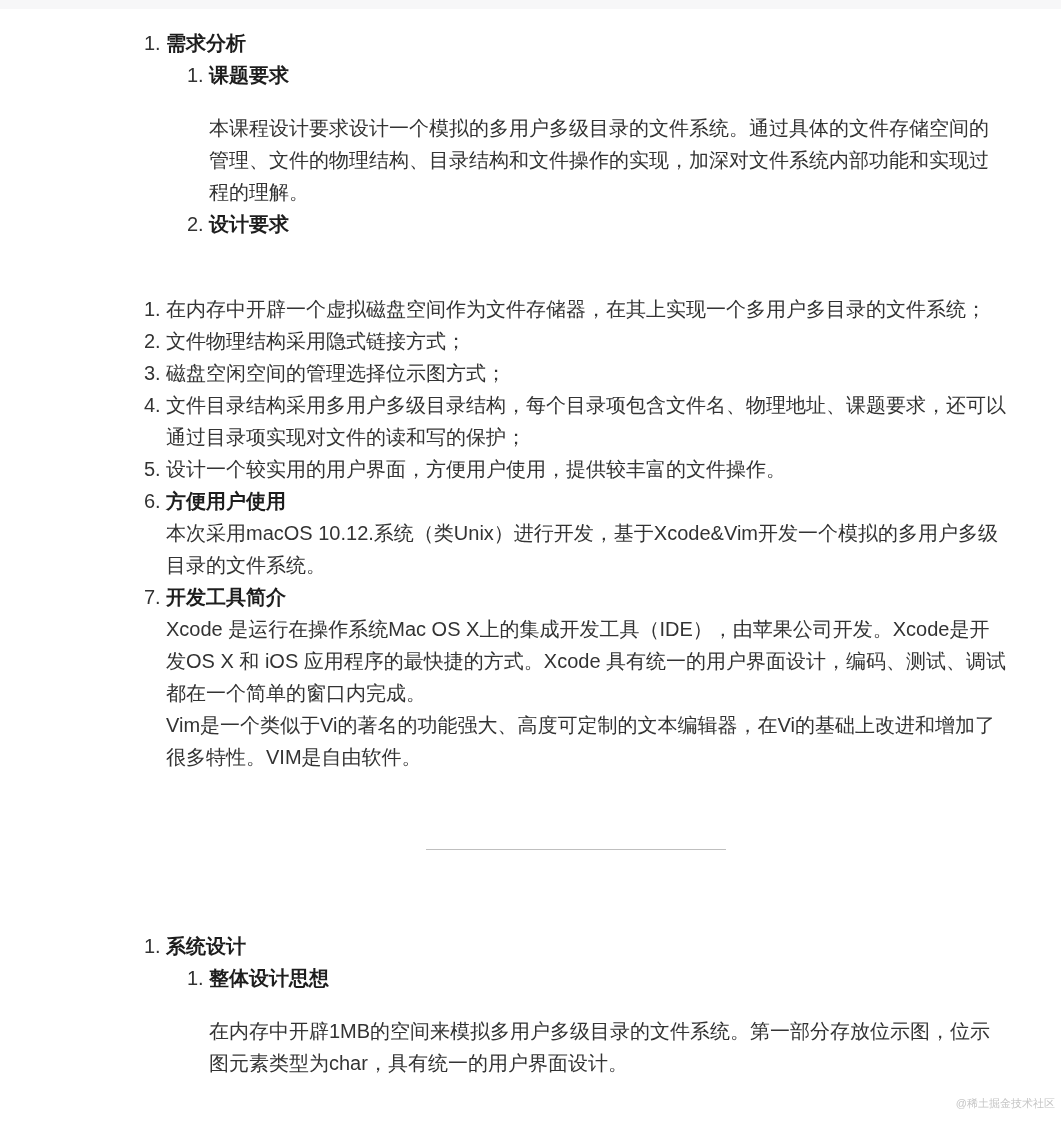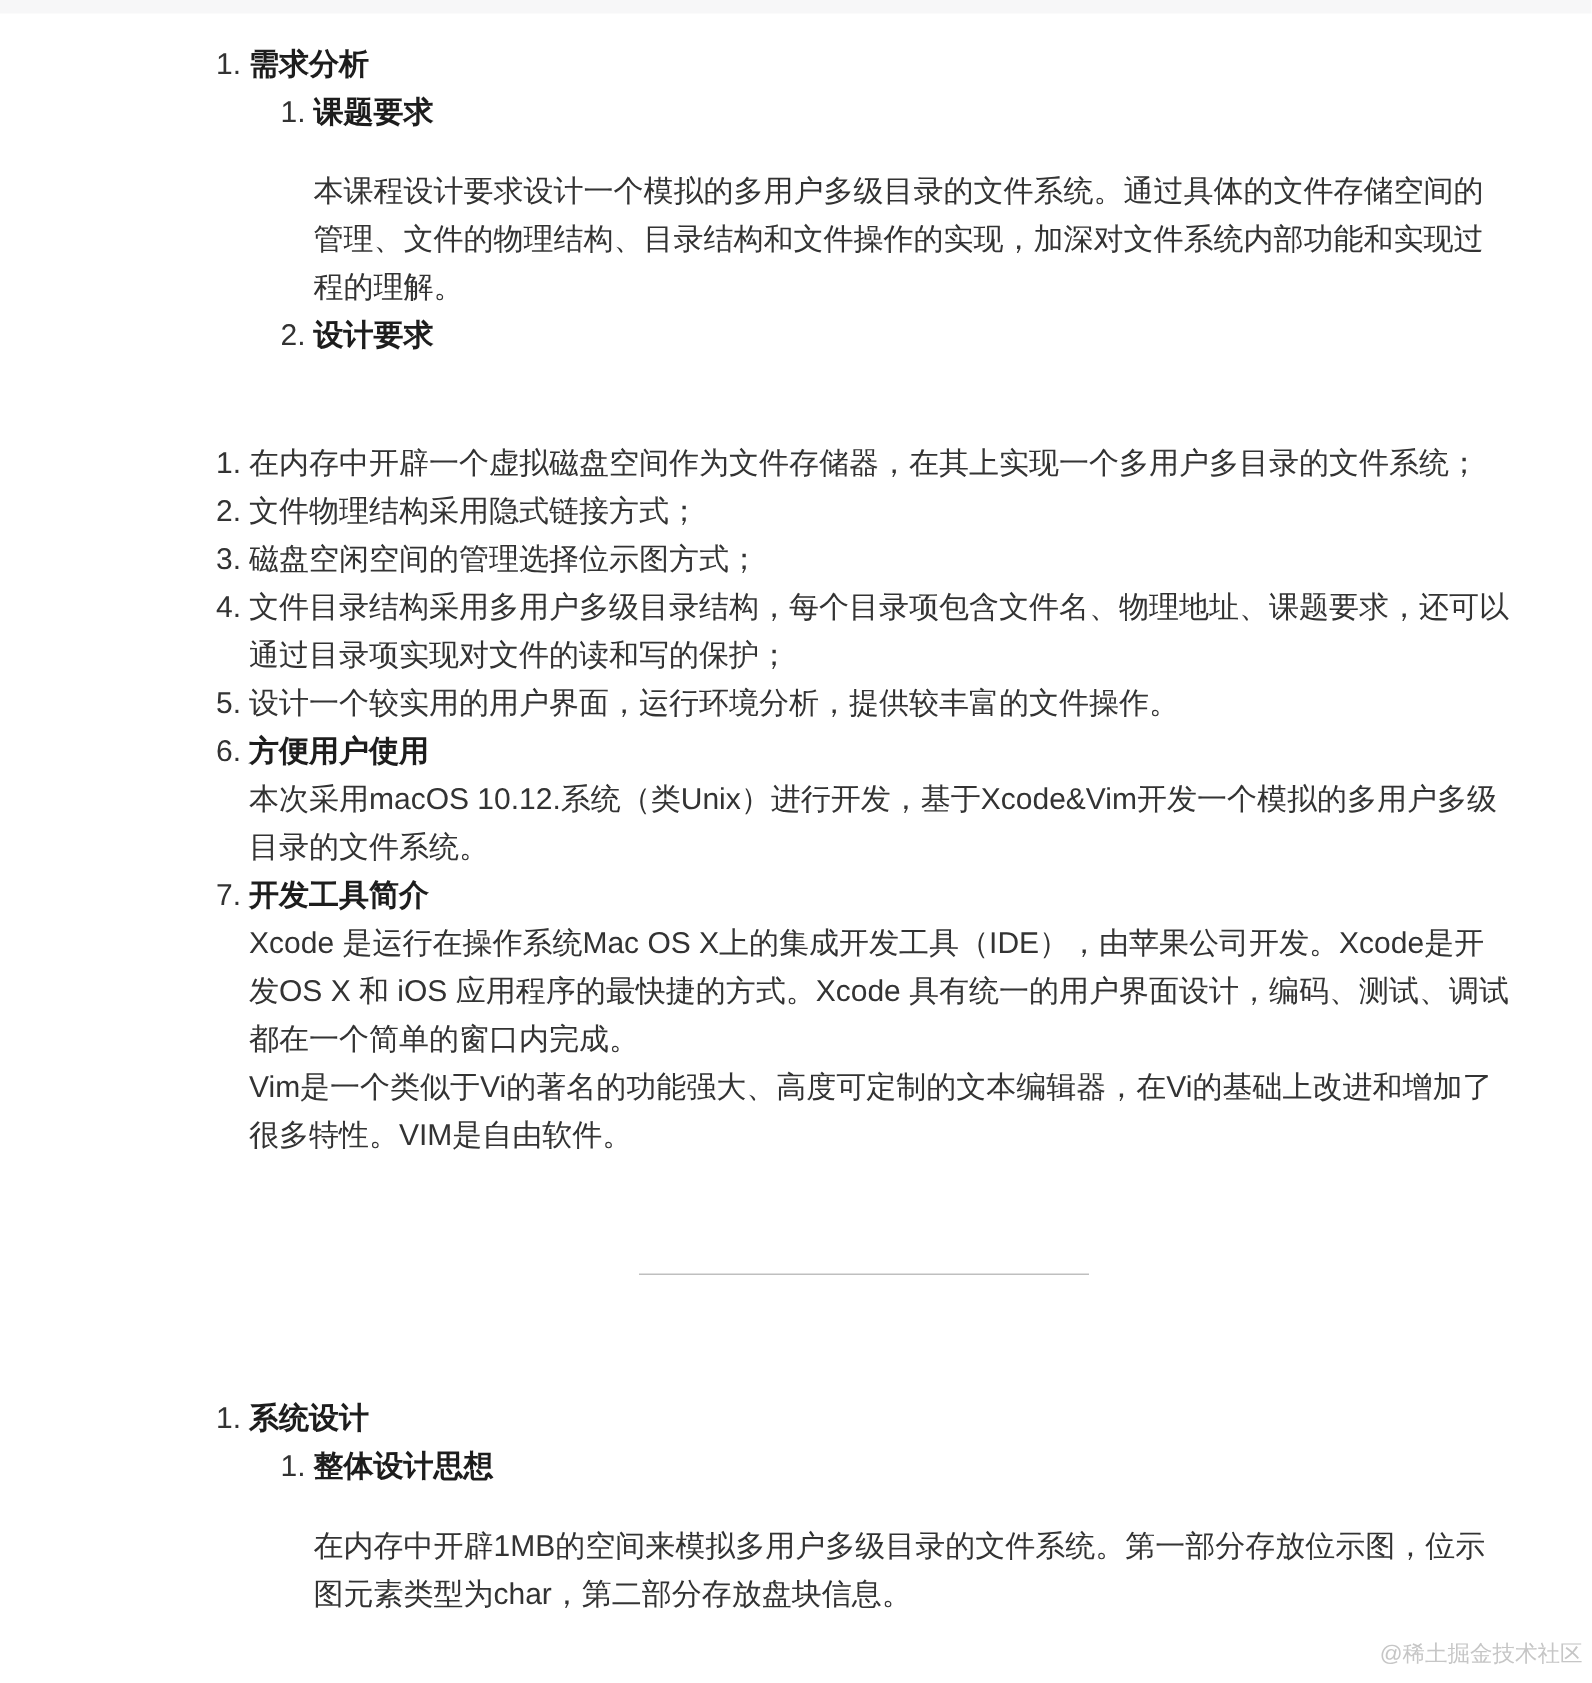--- a/index.html
+++ b/index.html
@@ -49,21 +49,21 @@
   .divider {
     border: none;
     border-top: 1.5px solid #bfbfbf;
     width: 300px;
     margin: 76px auto 80px auto;
   }
   .watermark {
     position: absolute;
     top: 1092px;
     right: 6px;
-    font-size: 15px;
+    font-size: 11px;
     line-height: 22px;
     color: #c6c6c6;
   }
 </style>
 </head>
 <body>
 
 <div class="top-fade"></div>
 
 <div class="content">
@@ -104,21 +104,21 @@
     <div class="li">
       <span class="marker">3.</span>
       <div class="li-body"><span>磁盘空闲空间的管理选择位示图方式；</span></div>
     </div>
     <div class="li">
       <span class="marker">4.</span>
       <div class="li-body"><span>文件目录结构采用多用户多级目录结构，每个目录项包含文件名、物理地址、课题要求，还可以通过目录项实现对文件的读和写的保护；</span></div>
     </div>
     <div class="li">
       <span class="marker">5.</span>
-      <div class="li-body"><span>设计一个较实用的用户界面，运行环境分析，提供较丰富的文件操作。</span></div>
+      <div class="li-body"><span>设计一个较实用的用户界面，方便用户使用，提供较丰富的文件操作。</span></div>
     </div>
     <div class="li">
       <span class="marker">6.</span>
       <div class="li-body">
         <strong class="title">方便用户使用</strong>
         <p>本次采用macOS 10.12.系统（类Unix）进行开发，基于Xcode&amp;Vim开发一个模拟的多用户多级目录的文件系统。</p>
       </div>
     </div>
     <div class="li">
       <span class="marker">7.</span>
@@ -135,21 +135,21 @@
   <div class="olist lvl1">
     <div class="li">
       <span class="marker">1.</span>
       <div class="li-body">
         <strong class="title">系统设计</strong>
         <div class="olist lvl2">
           <div class="li">
             <span class="marker">1.</span>
             <div class="li-body">
               <strong class="title">整体设计思想</strong>
-              <p>在内存中开辟1MB的空间来模拟多用户多级目录的文件系统。第一部分存放位示图，位示图元素类型为char，第二部分存放盘块信息。</p>
+              <p>在内存中开辟1MB的空间来模拟多用户多级目录的文件系统。第一部分存放位示图，位示图元素类型为char，具有统一的用户界面设计。</p>
             </div>
           </div>
         </div>
       </div>
     </div>
   </div>
 
 </div>
 
 <div class="watermark">@稀土掘金技术社区</div>

